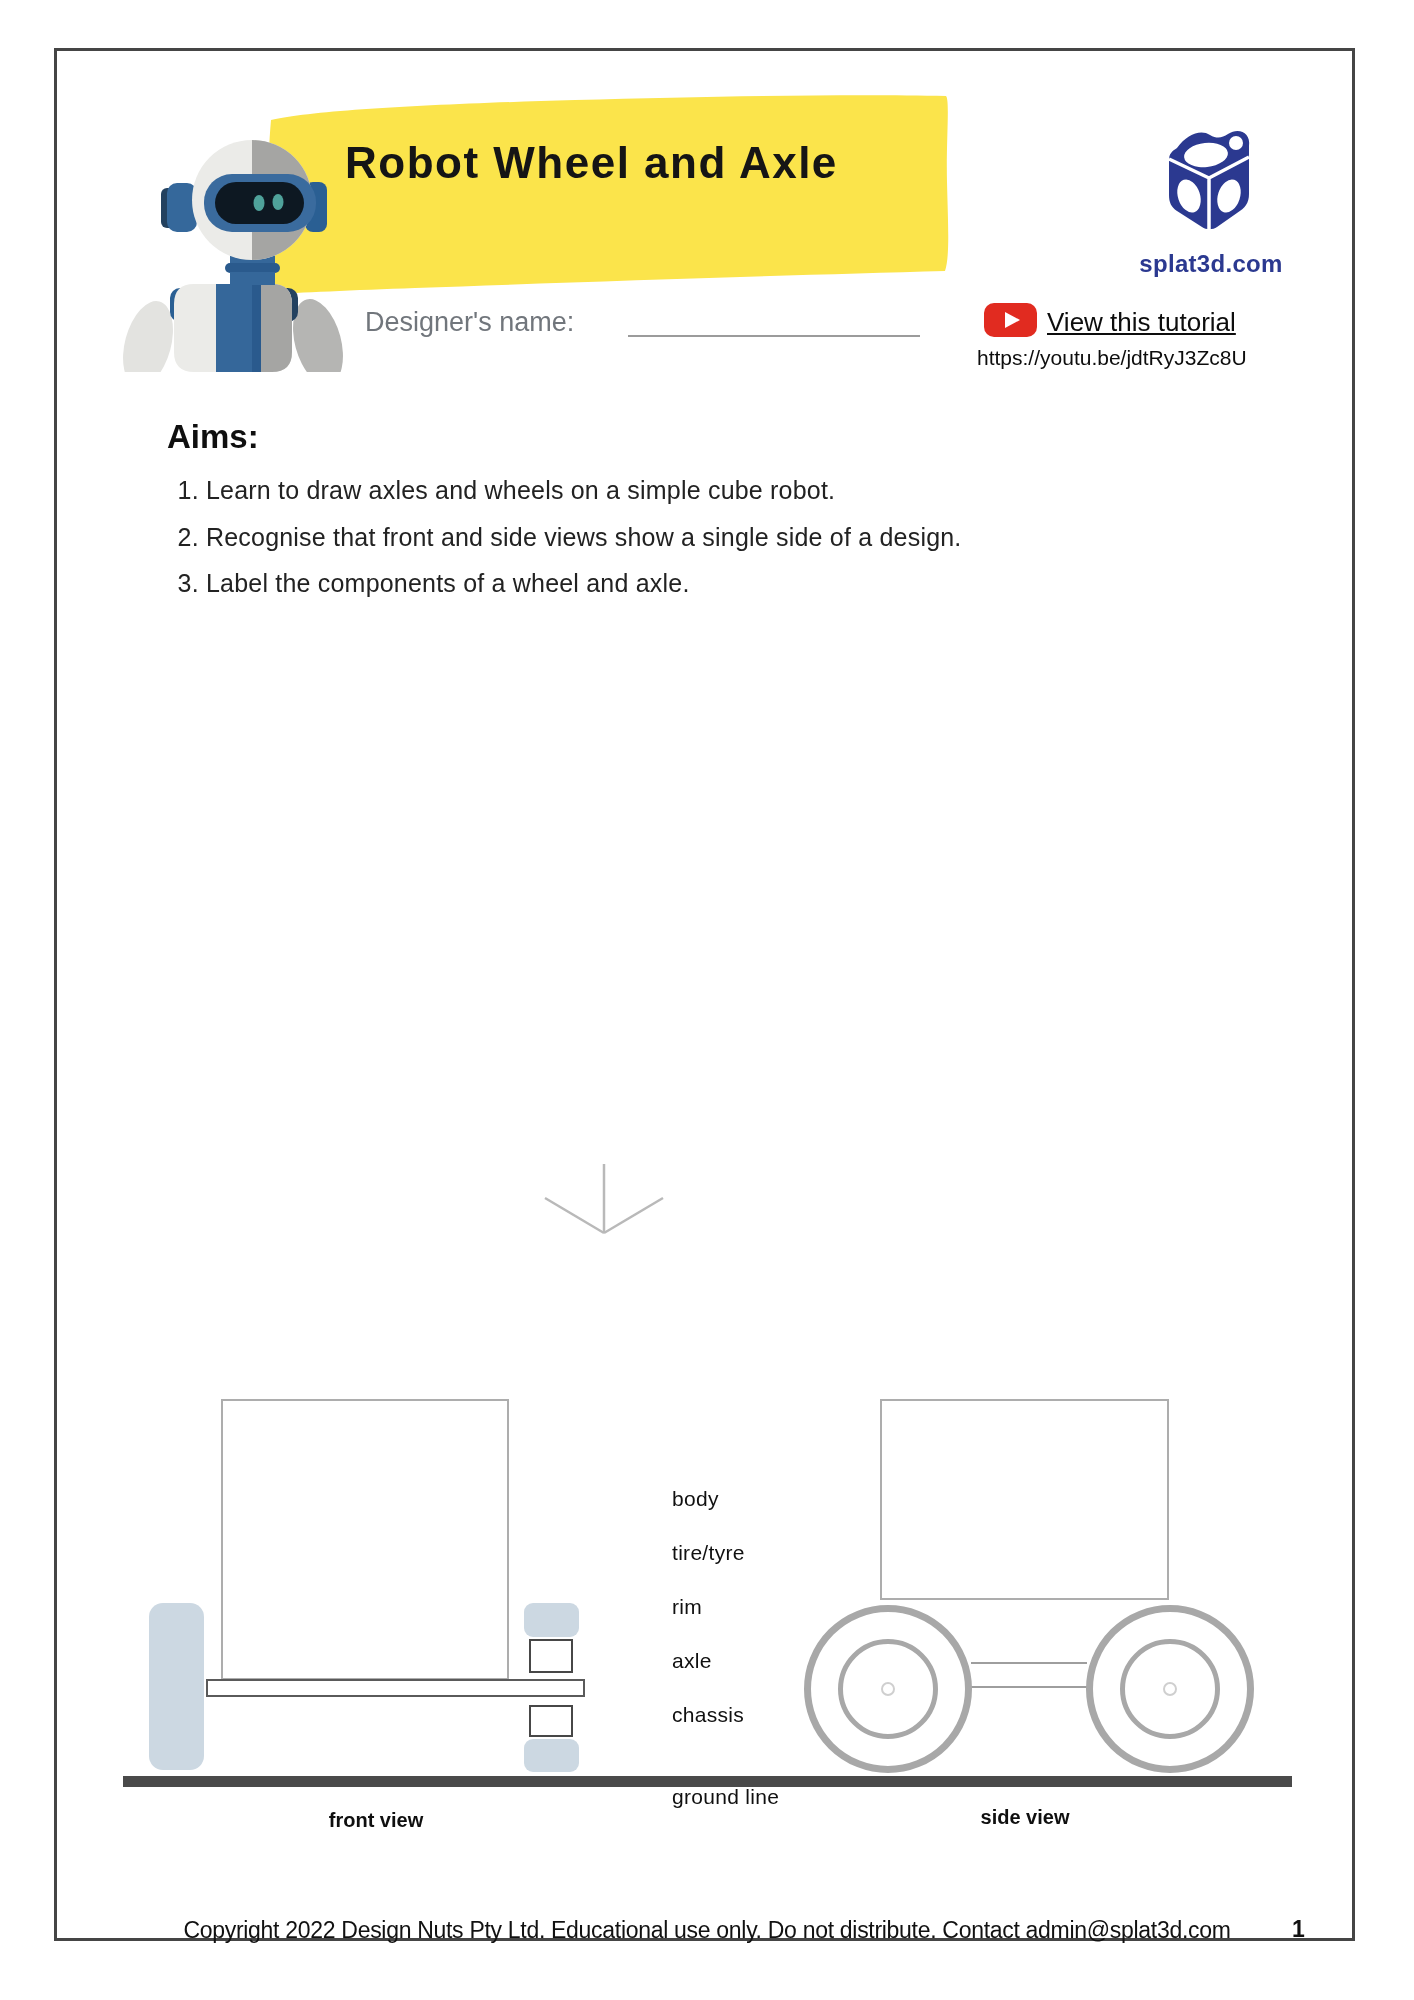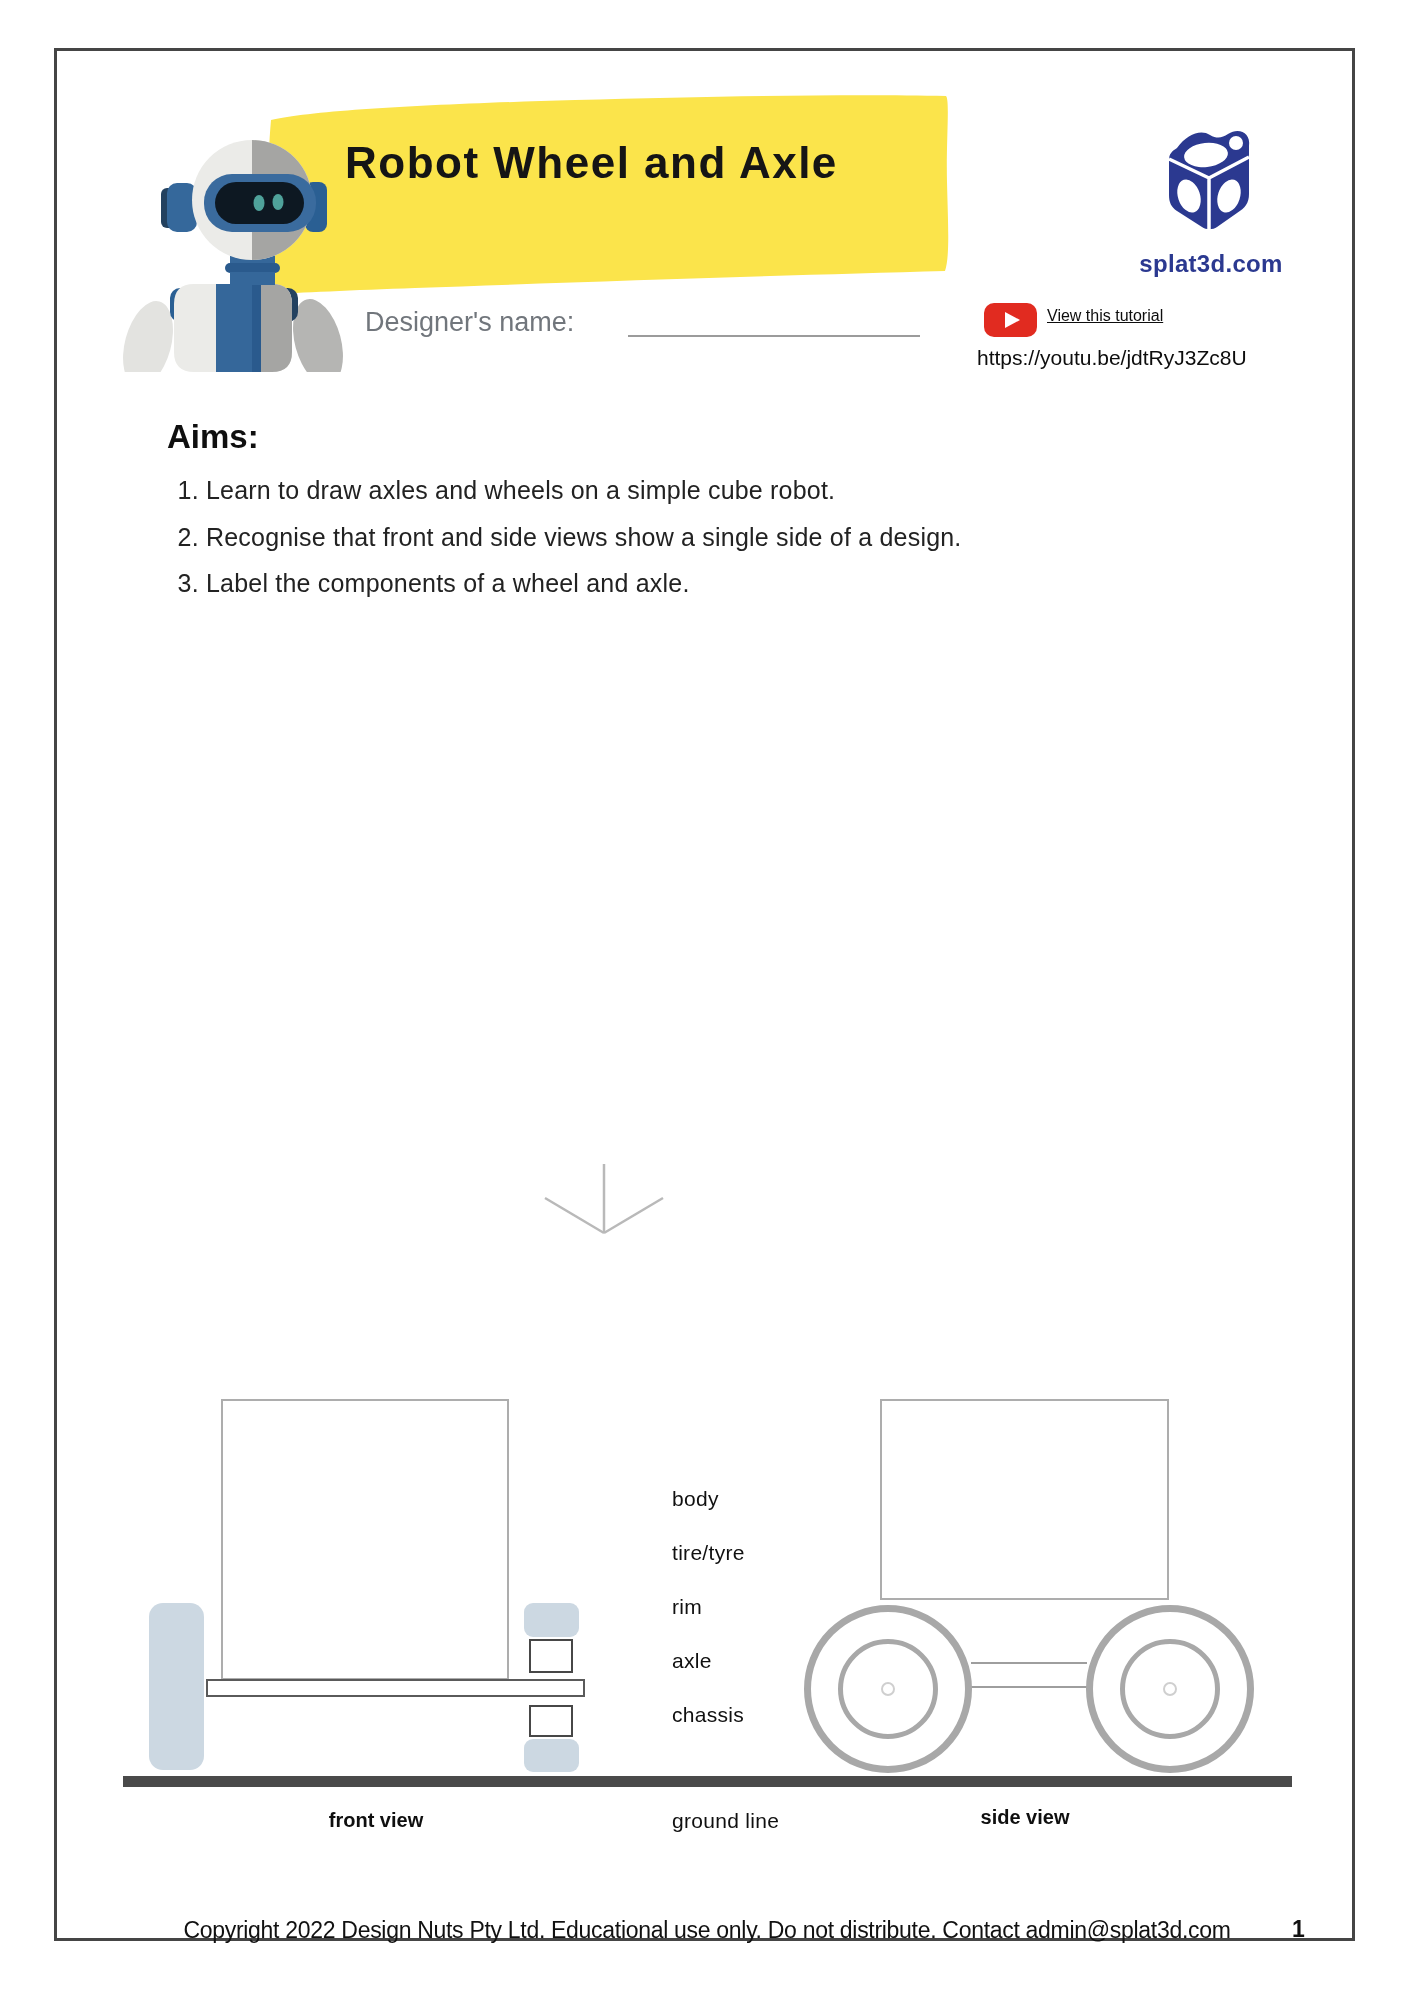--- a/index.html
+++ b/index.html
@@ -32,21 +32,21 @@
   }
   .designer-label {
     position:absolute; left:365px; top:307px; font-size:27px; color:#71767c; white-space:nowrap;
   }
   .designer-line {
     position:absolute; left:628px; top:312px; width:292px; height:23px;
     border-bottom:2px solid #9b9b9b; cursor:text;
   }
   .yt-icon-svg { position:absolute; left:983px; top:302px; width:55px; height:36px; cursor:pointer; }
   .tutorial-link {
-    position:absolute; left:1047px; top:307px; font-size:16px; color:#0d0d0d;
+    position:absolute; left:1047px; top:307px; font-size:26px; color:#0d0d0d;
     text-decoration:underline; font-weight:500; white-space:nowrap; cursor:pointer;
   }
   .tutorial-url {
     position:absolute; left:977px; top:346px; font-size:21px; color:#0d0d0d;
     white-space:nowrap; cursor:pointer;
   }
 
   
   .aims-heading { position:absolute; left:167px; top:418px; font-size:33px; font-weight:700; color:#0f0f0f; }
   .aims-list { position:absolute; left:172px; top:467px; margin:0; padding:0 0 0 34px; }
@@ -205,21 +205,21 @@
     <div class="wheel-axle"></div>
   </div>
 
   <div class="ground-line"></div>
 
   <div class="part-label" style="top:1487px;">body</div>
   <div class="part-label" style="top:1541px;">tire/tyre</div>
   <div class="part-label" style="top:1595px;">rim</div>
   <div class="part-label" style="top:1649px;">axle</div>
   <div class="part-label" style="top:1703px;">chassis</div>
-  <div class="part-label" style="top:1785px;margin-top:24px;">ground line</div>
+  <div class="part-label" style="top:1785px;">ground line</div>
 
   <div class="caption fv-caption">front view</div>
   <div class="caption sv-caption">side view</div>
 
   <div class="footer-text">Copyright 2022 Design Nuts Pty Ltd. Educational use only. Do not distribute. Contact admin@splat3d.com</div>
   <div class="page-number">1</div>
 
 </div>
 
 </body></html>

